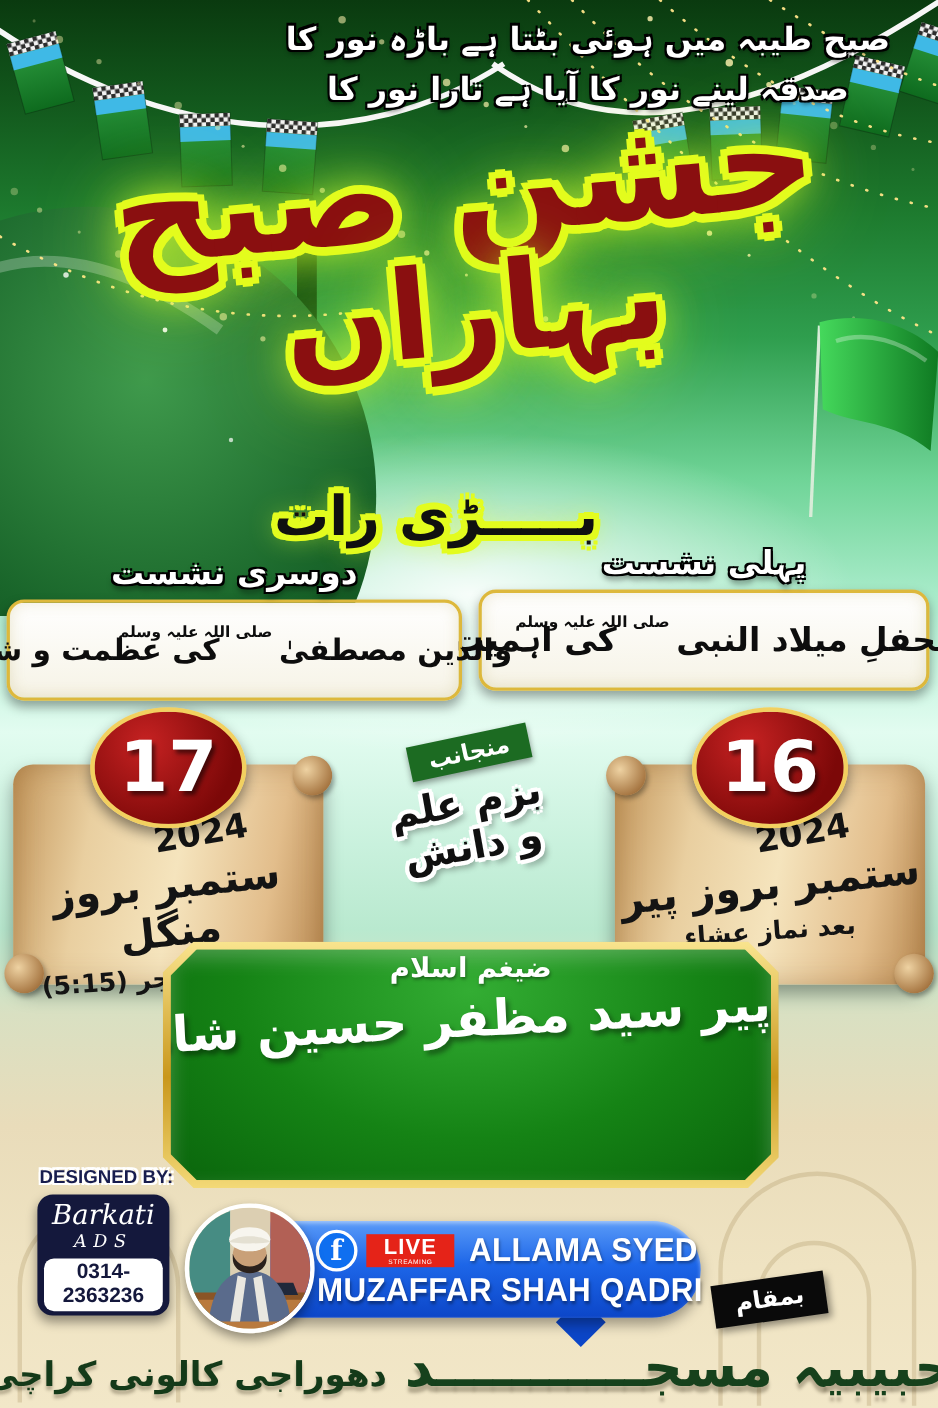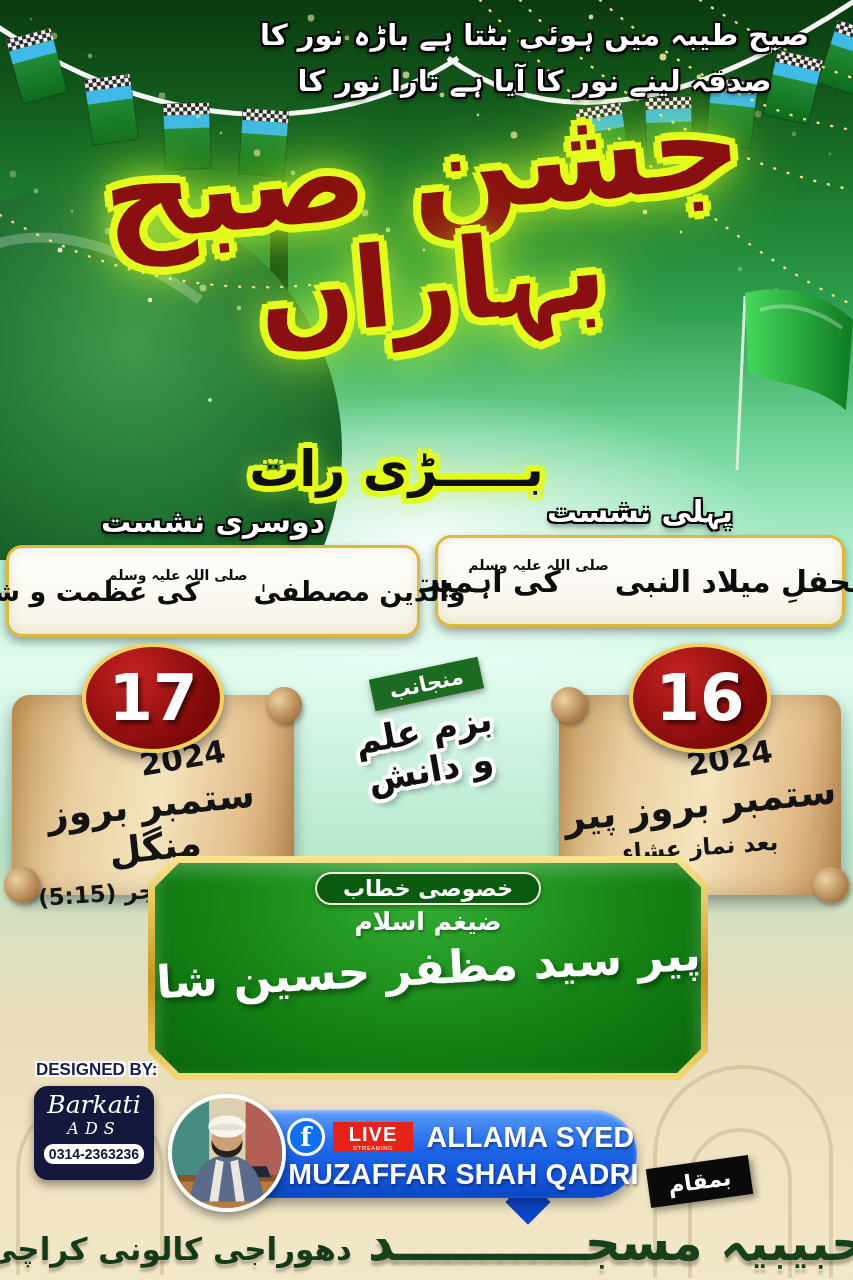--- a/index.html
+++ b/index.html
@@ -106,25 +106,25 @@
     color:#fff;font-size:22px;font-weight:bold;padding:2px 26px;box-shadow:0 2px 5px rgba(0,0,0,.35);}
   .speech-hon{color:#fff;font-size:25px;font-weight:bold;margin-top:2px;text-shadow:1px 2px 3px rgba(0,0,0,.4);text-align:center;}
   .speech-name{color:#fff;font-size:45px;font-weight:bold;white-space:nowrap;margin-top:6px;
     transform:rotate(-3deg);text-shadow:3px 4px 5px rgba(0,0,0,.4);}
 
   
   .designer-label{top:1060px;left:36px;z-index:7;font-family:"Liberation Sans",sans-serif;
     font-size:17px;font-weight:bold;color:#181d4e;
     text-shadow:-2px -2px 0 #fff,2px -2px 0 #fff,-2px 2px 0 #fff,2px 2px 0 #fff;}
   .designer-box{top:1086px;left:34px;width:120px;z-index:7;background:#14183c;border-radius:14px;
-    padding:6px 6px 16px;text-align:center;box-shadow:0 5px 10px rgba(0,0,0,.4);}
+    padding:6px 6px 4px;text-align:center;box-shadow:0 5px 10px rgba(0,0,0,.4);}
   .designer-brand{color:#fff;font-family:"DejaVu Serif",serif;font-style:italic;font-size:25px;line-height:1;}
   .designer-sub{color:#fff;font-family:"DejaVu Serif",serif;font-style:italic;font-size:16px;letter-spacing:6px;margin-top:2px;}
   .designer-phone{margin:6px auto 0;background:#fff;border-radius:9px;padding:2px 5px;width:fit-content;
-    color:#14183c;font-family:"Liberation Sans",sans-serif;font-size:14px;font-weight:bold;}
+    color:#14183c;font-family:"Liberation Sans",sans-serif;font-size:19px;font-weight:bold;}
 
   
   .banner-tail{top:1186px;left:512px;width:32px;height:32px;background:#0c46c8;transform:rotate(45deg);z-index:6;}
   .banner{top:1110px;left:212px;width:425px;height:88px;z-index:7;
     background:linear-gradient(180deg,#5a9bf8 0%,#1d66e8 45%,#0c46c8 100%);
     border-radius:44px;box-shadow:0 6px 12px rgba(0,0,0,.35), inset 0 2px 4px rgba(255,255,255,.45);
     display:flex;flex-direction:column;align-items:center;justify-content:center;padding-left:78px;gap:1px;
     font-family:"Liberation Sans",sans-serif;}
   .banner-row{display:flex;align-items:center;gap:8px;}
   .fb-circle{width:38px;height:38px;border-radius:50%;background:#0f6ff0;border:3px solid #fff;
@@ -337,21 +337,20 @@
     <div class="tl2">بعد اذان فجر (5:15)</div>
   </div>
 
   <div class="abs org">
     <div class="org-badge">منجانب</div>
     <div class="org-name">بزم علم و دانش</div>
   </div>
 
   <div class="abs panel">
     <div class="panel-inner">
-      <div class="speech-pill">خصوصی خطاب</div>
       <div class="speech-hon">ضیغم اسلام</div>
       <div class="speech-name">پیر سید مظفر حسین شاہ قادری</div>
     </div>
   </div>
 
   <div class="abs designer-label">DESIGNED BY:</div>
   <div class="abs designer-box">
     <div class="designer-brand">Barkati</div>
     <div class="designer-sub">ADS</div>
     <div class="designer-phone">0314-2363236</div>

